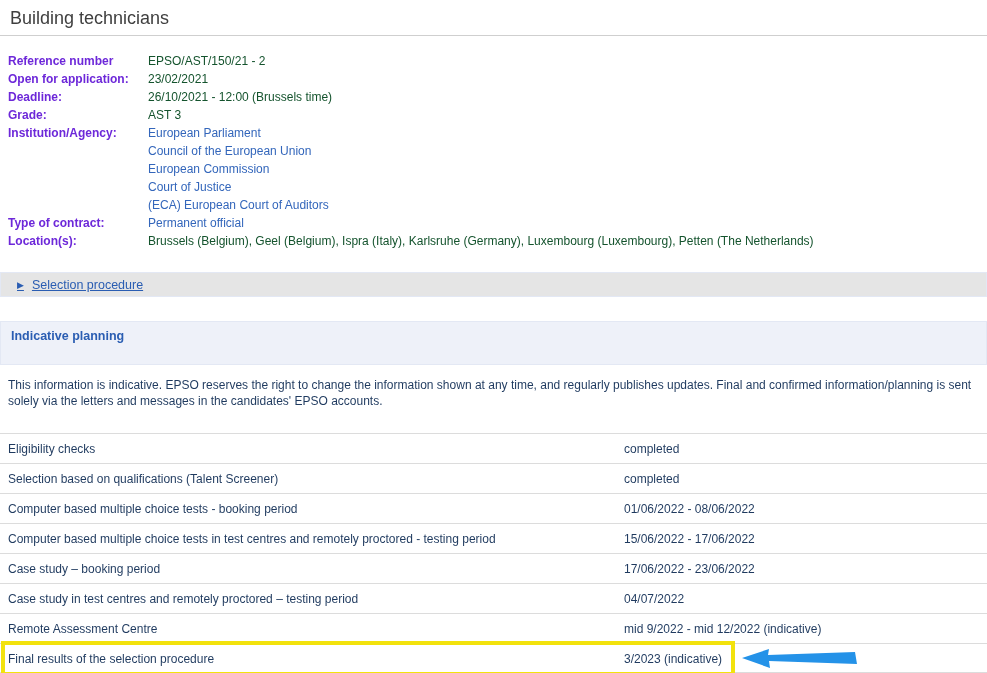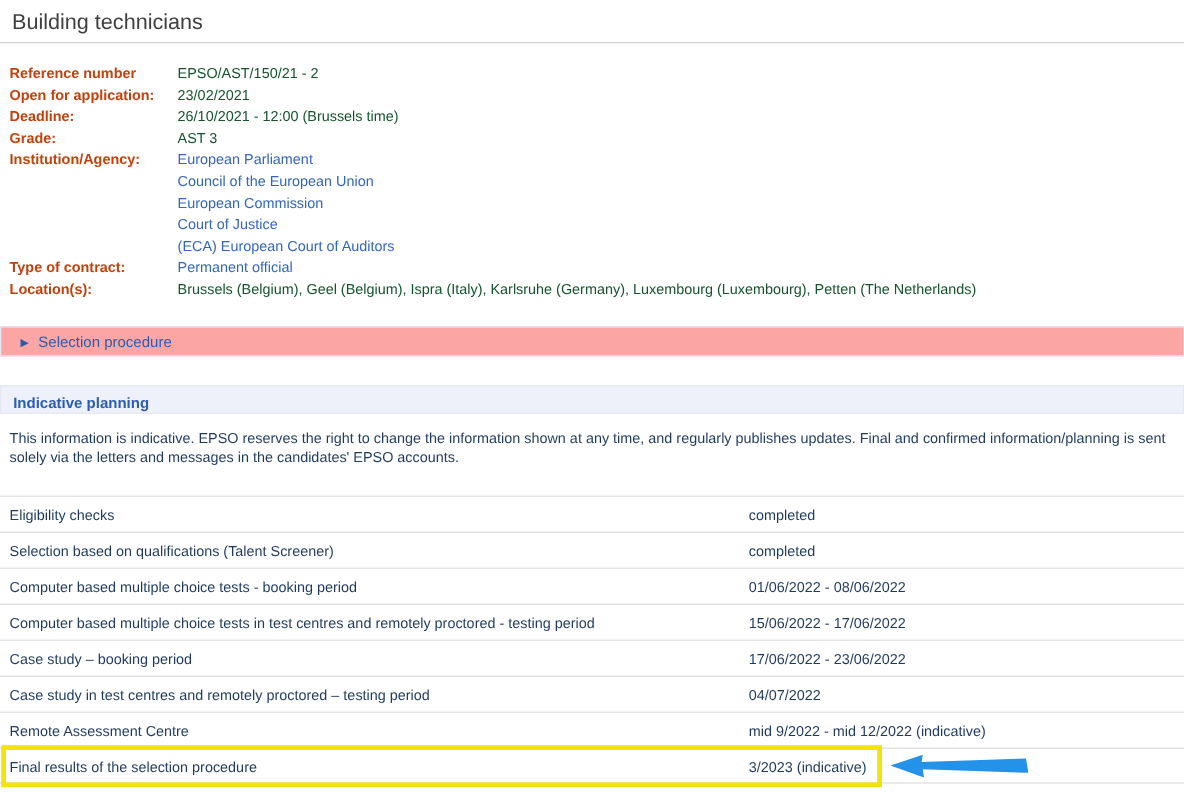--- a/index.html
+++ b/index.html
@@ -24,54 +24,55 @@
     border-top: 1px solid #cfcfcf;
     margin: 0;
   }
 
   
   .fields { margin: 16px 0 0 8px; font-size: 12px; }
   .frow { display: flex; align-items: flex-start; }
   .flabel {
     flex: 0 0 140px;
     font-weight: bold;
-    color: #c2410c;
+    color: #6d28d9;
     line-height: 18px;
   }
   .fvalue { color: #14532d; line-height: 18px; }
   .flinks { display: flex; flex-direction: column; }
   .flink {
     color: #3366bb;
     text-decoration: none;
     line-height: 18px;
   }
 
   
   .collapse-bar {
     margin-top: 22px;
     height: 25px;
     line-height: 25px;
-    background: #fca5a5;
+    background: #e5e5e5;
     border: 1px solid #e3e8f4;
     color: #2a5db2;
     font-size: 12.5px;
     padding-left: 16px;
     cursor: pointer;
     box-sizing: border-box;
+    text-decoration: underline;
   }
   .collapse-bar .tri {
     font-size: 9px;
     margin-right: 8px;
     vertical-align: 1px;
   }
 
   
   .section-bar {
     margin-top: 24px;
-    height: 24px;
+    height: 44px;
     line-height: 28px;
     background: #eef1f9;
     border: 1px solid #e3e8f4;
     color: #2a5db2;
     font-size: 12.5px;
     font-weight: bold;
     padding-left: 10px;
     box-sizing: border-box;
   }
 

